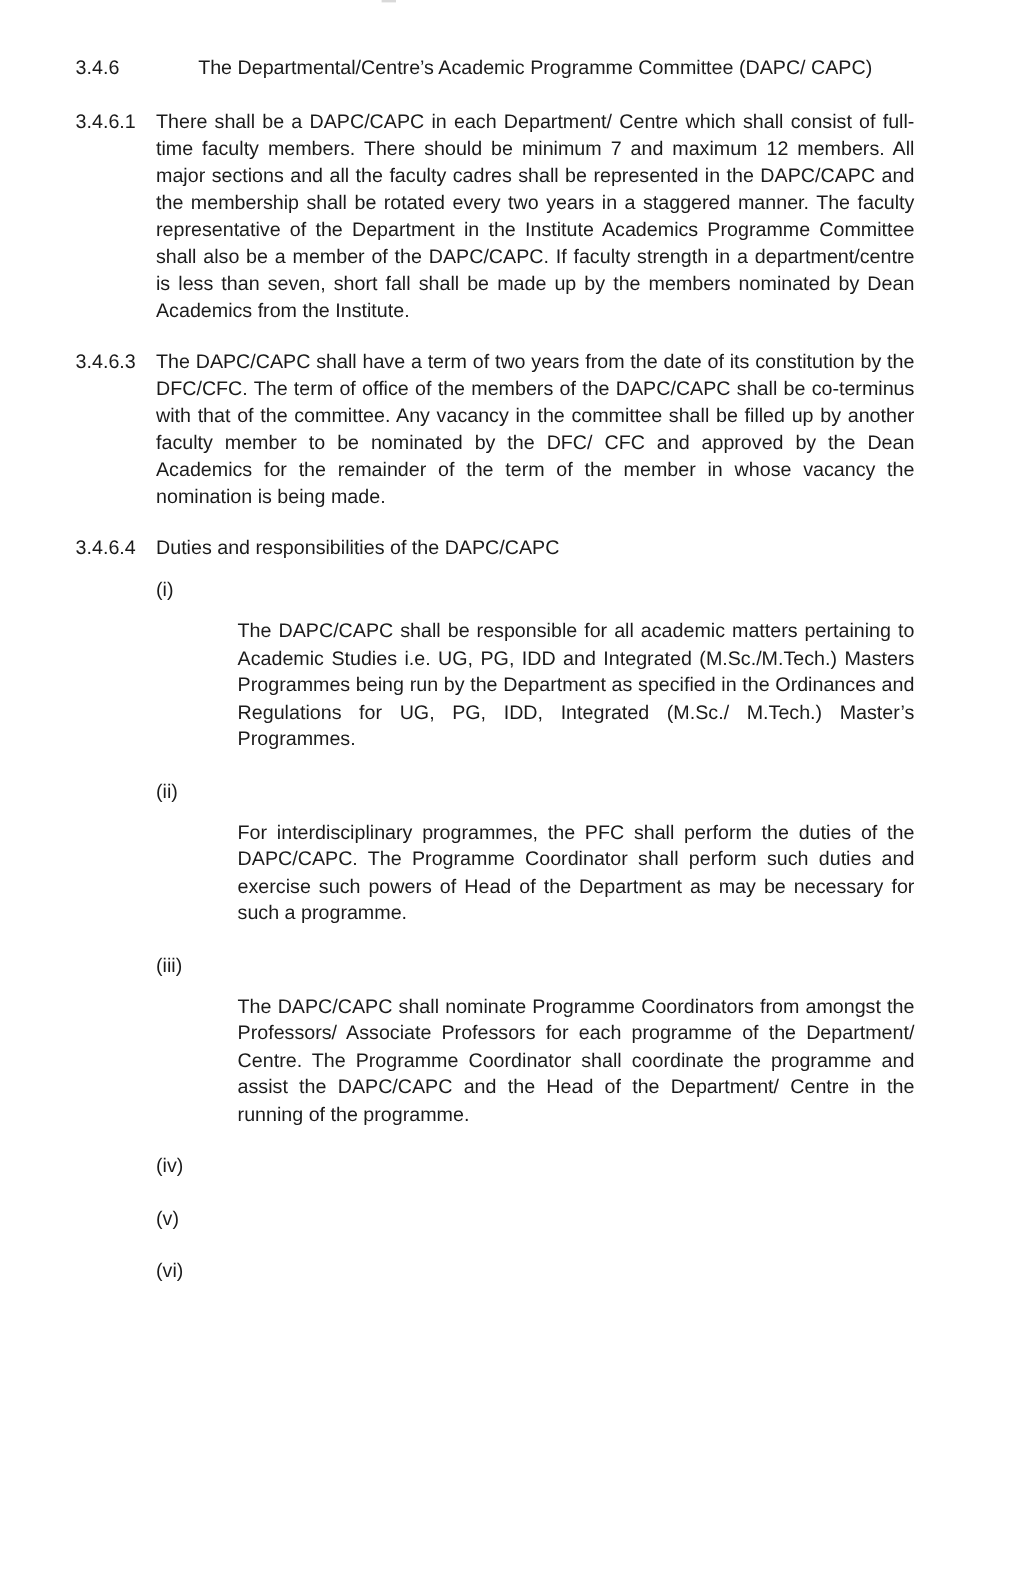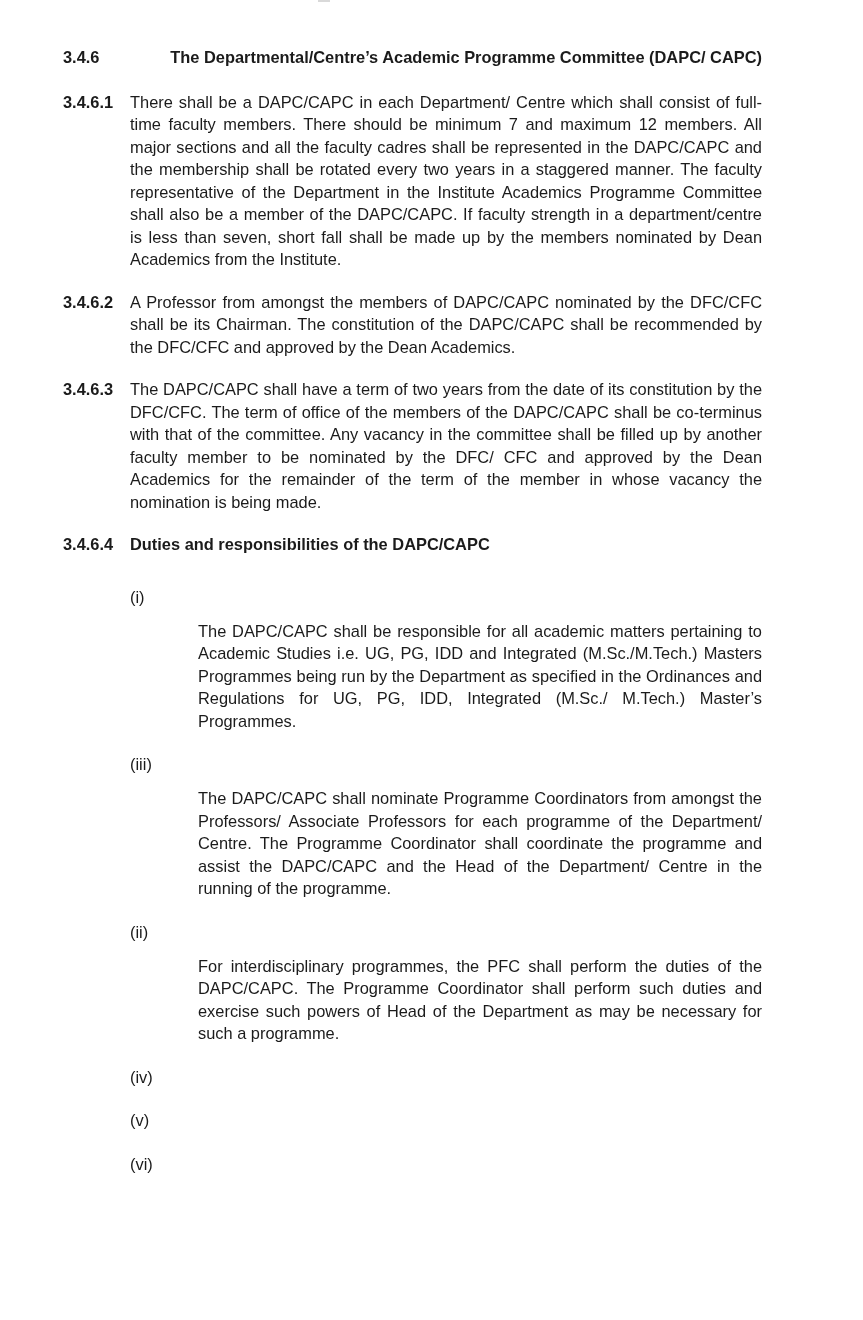--- a/index.html
+++ b/index.html
@@ -33,38 +33,38 @@
     width: 699px;
   }
   .clause {
     display: flex;
     align-items: flex-start;
     margin: 0 0 20px 0;
   }
   .clause-number {
     flex: none;
     width: 67px;
-    font-weight: bold;
+    font-weight: normal;
   }
   .clause-body {
     flex: 1;
     text-align: justify;
   }
   .section-heading {
     margin-bottom: 22px;
   }
   .section-heading .clause-body {
-    font-weight: bold;
-    text-align: right;
+    font-weight: normal;
+    text-align: center;
   }
   .subheading-row {
-    margin-bottom: 30px;
+    margin-bottom: 13px;
   }
   .subheading-row .clause-body {
-    font-weight: bold;
+    font-weight: normal;
     text-align: left;
   }
   .duty {
     display: flex;
     align-items: flex-start;
     margin: 0 0 21px 67px;
   }
   .duty-numeral {
     flex: none;
     width: 68px;
@@ -86,48 +86,44 @@
     <div class="clause section-heading">
       <span class="clause-number">3.4.6</span>
       <div class="clause-body">The Departmental/Centre’s Academic Programme Committee (DAPC/ CAPC)</div>
     </div>
 
     <div class="clause">
       <span class="clause-number">3.4.6.1</span>
       <div class="clause-body">There shall be a DAPC/CAPC in each Department/ Centre which shall consist of full-time faculty members. There should be minimum 7 and maximum 12 members. All major sections and all the faculty cadres shall be represented in the DAPC/CAPC and the membership shall be rotated every two years in a staggered manner.  The faculty representative of the Department in the Institute Academics Programme Committee shall also be a member of the DAPC/CAPC. If faculty strength in a department/centre is less than seven, short fall shall be made up by the members nominated by Dean Academics from the Institute.</div>
     </div>
 
-    <div class="clause">
-      <span class="clause-number">3.4.6.2</span>
-      <div class="clause-body">A Professor from amongst the members of DAPC/CAPC nominated by the DFC/CFC shall be its Chairman. The constitution of the DAPC/CAPC shall be recommended by the DFC/CFC and approved by the Dean Academics.</div>
-    </div>
 
     <div class="clause">
       <span class="clause-number">3.4.6.3</span>
       <div class="clause-body">The DAPC/CAPC shall have a term of two years from the date of its constitution by the DFC/CFC. The term of office of the members of the DAPC/CAPC shall be co-terminus with that of the committee. Any vacancy in the committee shall be filled up by another faculty member to be nominated by the DFC/ CFC and approved by the Dean Academics for the remainder of the term of the member in whose vacancy the nomination is being made.</div>
     </div>
 
     <div class="clause subheading-row">
       <span class="clause-number">3.4.6.4</span>
       <div class="clause-body">Duties and responsibilities of the DAPC/CAPC</div>
     </div>
 
     <div class="duty">
       <span class="duty-numeral">(i)</span>
       <div class="duty-text">The DAPC/CAPC shall be responsible for all academic matters pertaining to Academic Studies i.e. UG, PG, IDD and Integrated (M.Sc./M.Tech.) Masters Programmes being run by the Department as specified in the Ordinances and Regulations for UG, PG, IDD, Integrated  (M.Sc./ M.Tech.) Master’s Programmes.</div>
     </div>
 
     <div class="duty">
-      <span class="duty-numeral">(iii)</span>
-      <div class="duty-text">The DAPC/CAPC shall nominate Programme Coordinators from amongst the Professors/ Associate Professors for each programme of the Department/ Centre. The Programme Coordinator shall coordinate the programme and assist the DAPC/CAPC and the Head of the Department/ Centre in the running of the programme.</div>
+      <span class="duty-numeral">(ii)</span>
+      <div class="duty-text">For interdisciplinary programmes, the PFC shall perform the duties of the DAPC/CAPC. The Programme Coordinator shall perform such duties and exercise such powers of Head of the Department as may be necessary for such a programme.</div>
     </div>
 
     <div class="duty">
-      <span class="duty-numeral">(ii)</span>
-      <div class="duty-text">For interdisciplinary programmes, the PFC shall perform the duties of the DAPC/CAPC. The Programme Coordinator shall perform such duties and exercise such powers of Head of the Department as may be necessary for such a programme.</div>
+      <span class="duty-numeral">(iii)</span>
+      <div class="duty-text">The DAPC/CAPC shall nominate Programme Coordinators from amongst the Professors/ Associate Professors for each programme of the Department/ Centre. The Programme Coordinator shall coordinate the programme and assist the DAPC/CAPC and the Head of the Department/ Centre in the running of the programme.</div>
     </div>
 
     <div class="duty">
       <span class="duty-numeral">(iv)</span>
     </div>
 
     <div class="duty">
       <span class="duty-numeral">(v)</span>
     </div>
 

